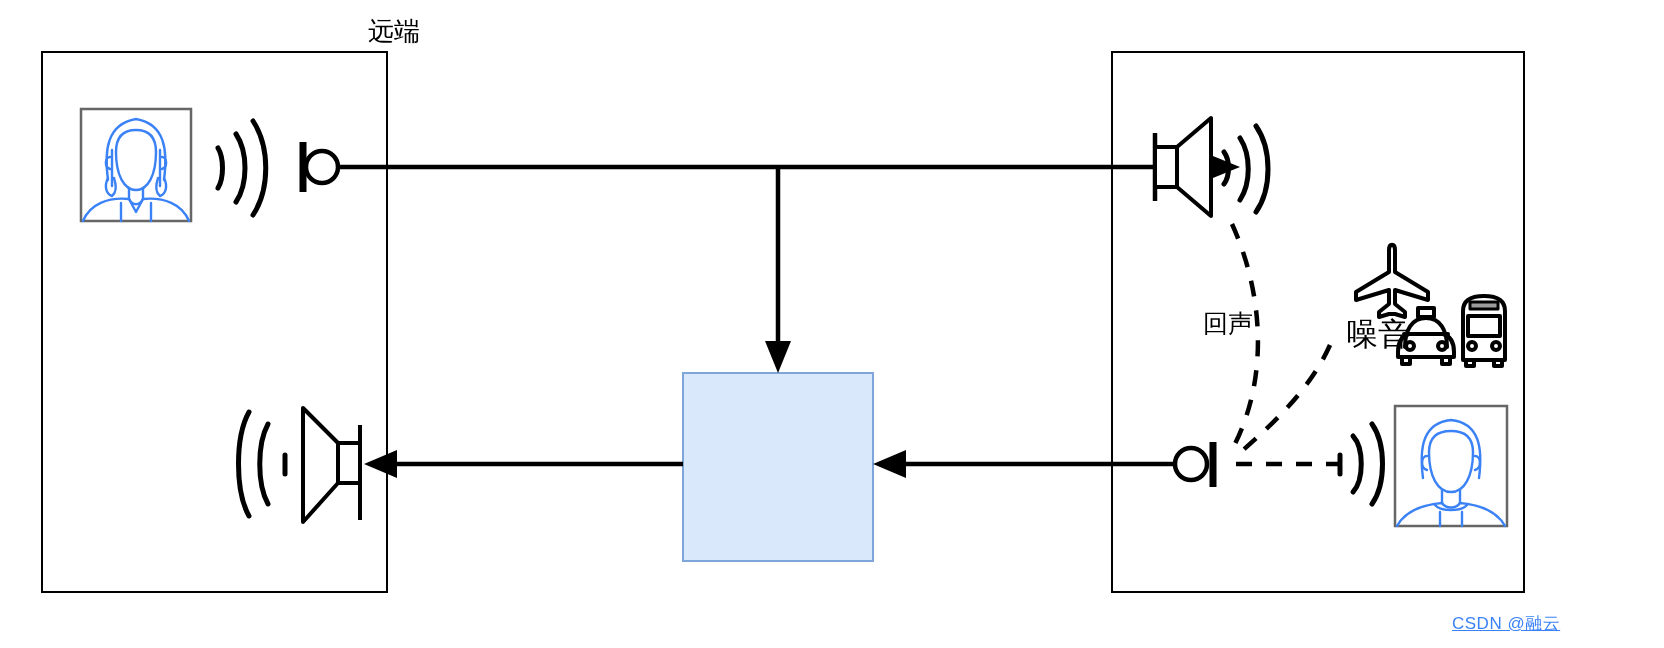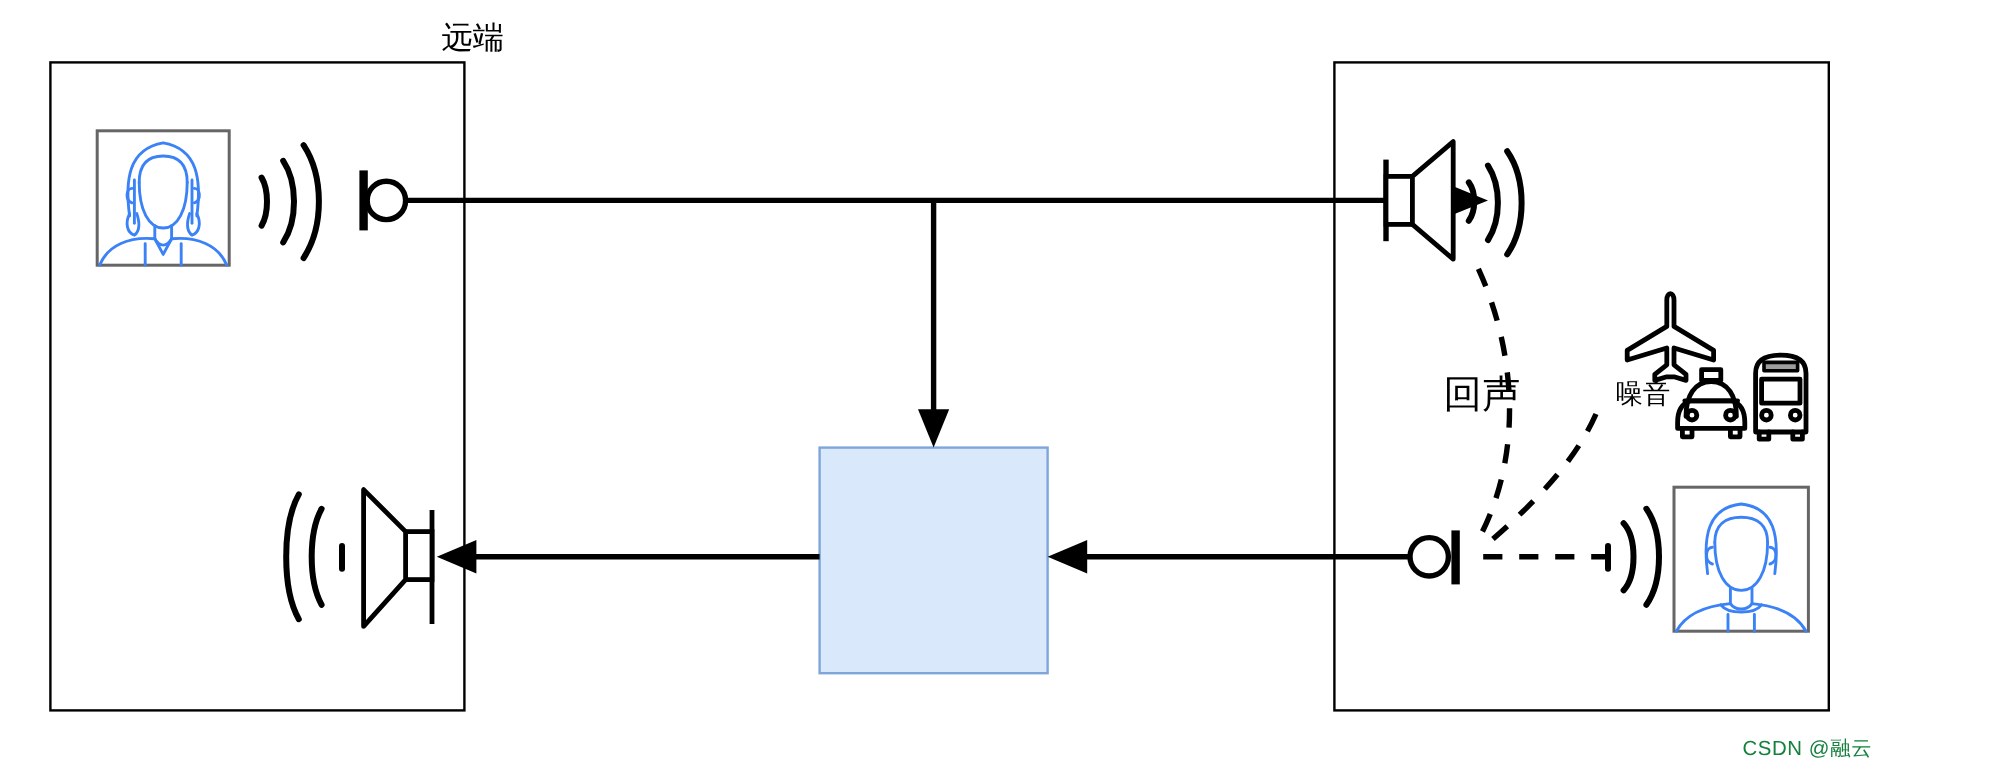--- a/index.html
+++ b/index.html
@@ -48,33 +48,34 @@
     left: 683px;
     top: 443px;
     width: 190px;
     text-align: center;
     font-size: 30px;
     letter-spacing: 0.5px;
   }
   #echo-label {
     left: 1203px;
     top: 307px;
-    font-size: 32px;
+    font-size: 25px;
   }
   #noise-label {
     left: 1346px;
     top: 313px;
-    font-size: 23px;
+    font-size: 32px;
   }
   #watermark {
     left: 1452px;
     top: 612px;
     font-size: 17px;
-    color: #15803d;
+    color: #3b82f6;
     letter-spacing: 0.5px;
+    text-decoration: underline;
   }
 </style>
 </head>
 <body>
 
 <div id="canvas">
 
   <svg class="layer" viewBox="0 0 1664 648" xmlns="http://www.w3.org/2000/svg">
 
     <rect x="42" y="52" width="345" height="540" fill="#ffffff" stroke="#000000" stroke-width="2"></rect>

